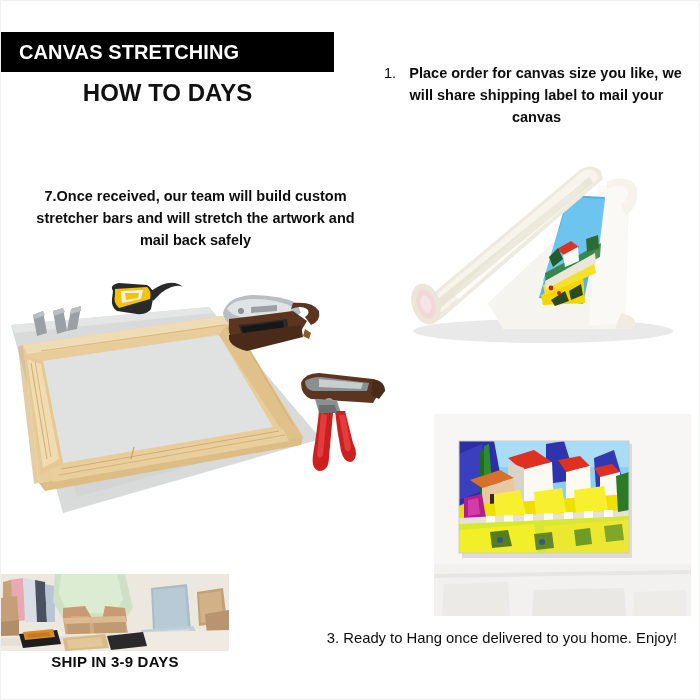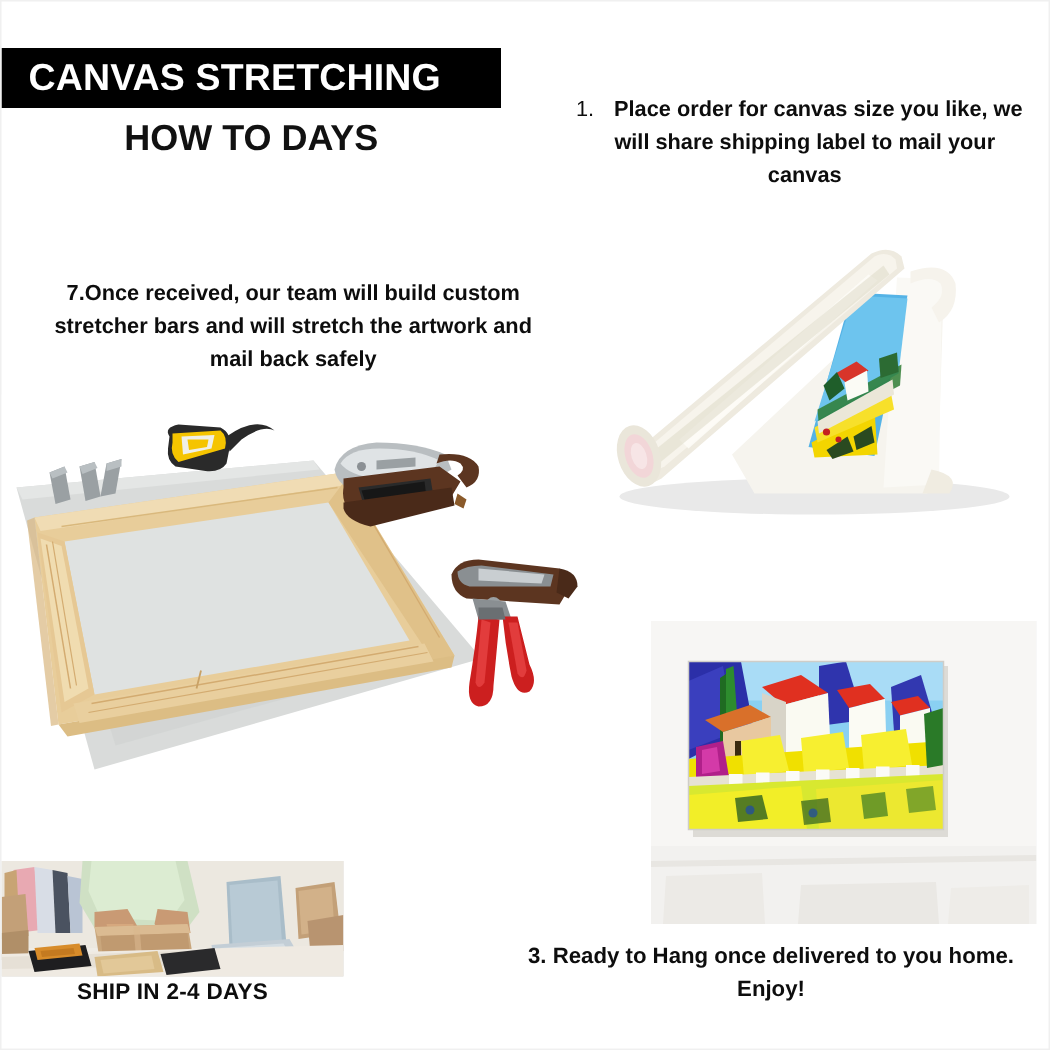--- a/index.html
+++ b/index.html
@@ -19,21 +19,21 @@
   }
 
   
   .title-banner{
     position:absolute;left:0;top:31px;width:333px;height:40px;
     background:#000000;
     display:flex;align-items:center;
   }
   .title-banner .txt{
     color:#ffffff;
-    font-size:25px;font-weight:bold;
+    font-size:20px;font-weight:bold;
     letter-spacing:.1px;
     padding-left:18px;
     font-family:"Liberation Sans", sans-serif;
     white-space:nowrap;
   }
   .subtitle{
     position:absolute;left:0;top:78px;width:333px;
     text-align:center;
     color:#111111;
     font-size:24px;font-weight:bold;
@@ -48,22 +48,22 @@
   }
   .step1-text .num{
     font-weight:400;float:left;margin-right:6px;
   }
   .step2-text{
     position:absolute;left:22px;top:185px;width:345px;
     font-size:14.5px;font-weight:bold;line-height:1.5;
     color:#0d0d0d;text-align:center;
   }
   .step3-text{
-    position:absolute;left:330px;top:626px;width:366px;
-    font-size:14.8px;font-weight:bold;line-height:1.5;
+    position:absolute;left:318px;top:626px;width:366px;
+    font-size:14.8px;font-weight:normal;line-height:1.5;
     color:#0d0d0d;text-align:center;
   }
   .ship-text{
     position:absolute;left:0px;top:652px;width:228px;
     font-size:15px;font-weight:bold;
     color:#0d0d0d;text-align:center;letter-spacing:.2px;
   }
 
   
   .photo-roll{
@@ -102,21 +102,21 @@
   <div class="subtitle">HOW TO DAYS</div>
 
   <div class="step1-text">
     <span class="num">1.</span><span>Place order for canvas size you like, we will share shipping label to mail your canvas</span>
   </div>
 
   <div class="step2-text">7.Once received, our team will build custom stretcher bars and will stretch the artwork and mail back safely</div>
 
   <div class="step3-text">3. Ready to Hang once delivered to you home. Enjoy!</div>
 
-  <div class="ship-text">SHIP IN 2-4 DAYS</div>
+  <div class="ship-text">SHIP IN 3-9 DAYS</div>
 
   <div class="photo-roll">
     <svg width="300" height="225" viewBox="0 0 300 225">
       <rect x="0" y="0" width="300" height="225" fill="#ffffff"></rect>
 
       <ellipse cx="150" cy="178" rx="130" ry="12" fill="#e9e9e9"></ellipse>
 
       <path d="M95 150 L225 28 L235 34 L236 44 L232 168 L225 176 L110 176 Z" fill="#f6f4ee"></path>
       <path d="M205 32 L235 33 L233 170 L196 172 Z" fill="#faf9f5"></path>
 

